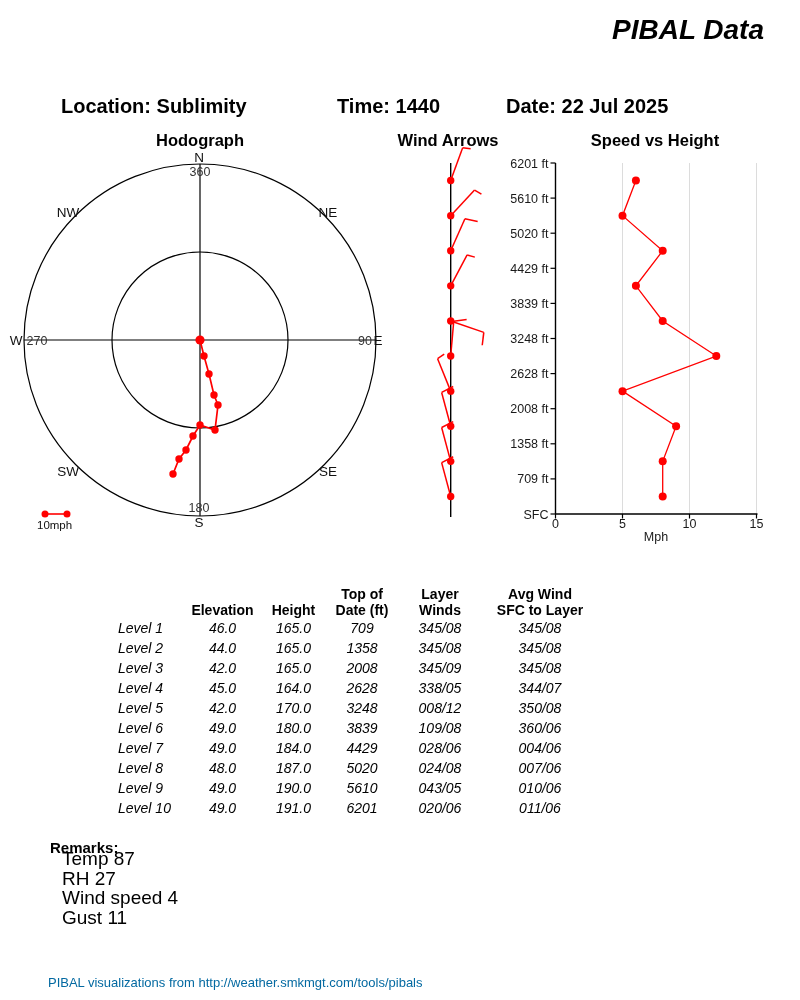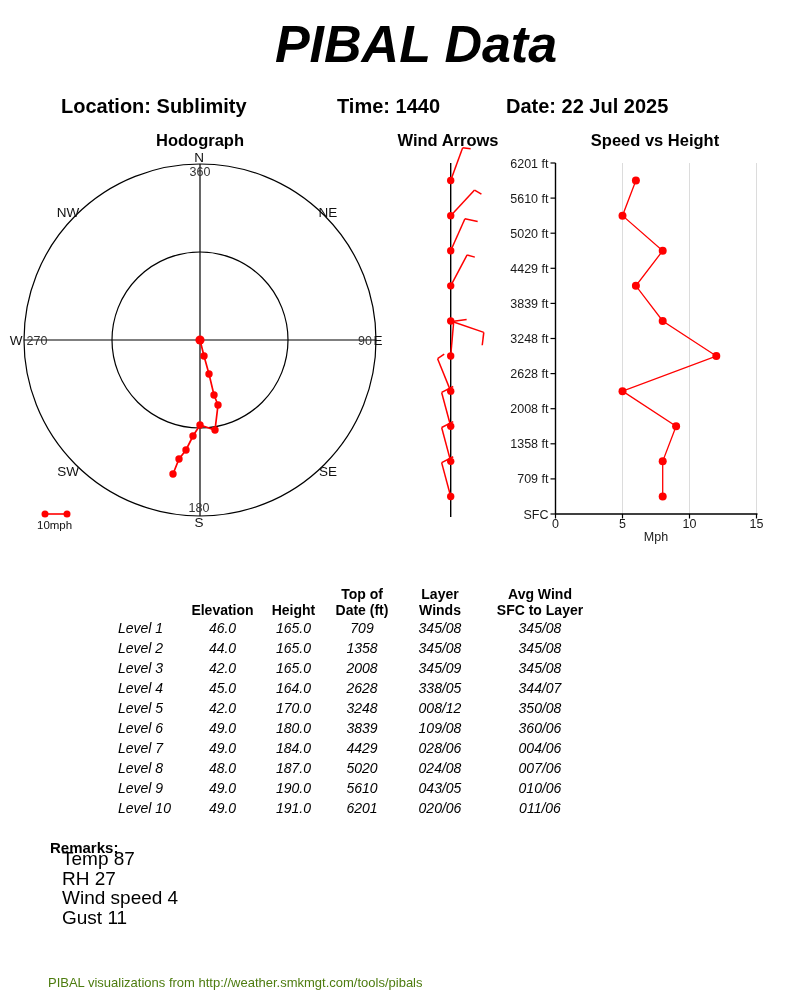--- a/index.html
+++ b/index.html
@@ -1,34 +1,34 @@
 <!DOCTYPE html>
 <html><head>
 <meta charset="utf-8">
 <style>
   html,body{margin:0;padding:0;background:#fff;}
   .page{position:relative;width:800px;height:1000px;background:#ffffff;overflow:hidden;
         font-family:"Liberation Sans",sans-serif;color:#000;}
-  .page-title{position:absolute;top:14px;left:0;width:764px;text-align:center;
-        font-size:52px;font-weight:bold;font-style:italic;letter-spacing:0px;padding-left:34px;}
+  .page-title{position:absolute;top:14px;left:0;width:764px;text-align:right;
+        font-size:28px;font-weight:bold;font-style:italic;letter-spacing:0px;}
   .meta-row .meta{position:absolute;top:82px;font-size:20px;font-weight:bold;white-space:nowrap;margin-top:13px;}
   #meta-location{left:61px;}
   #meta-time{left:337px;}
   #meta-date{left:506px;}
   svg#charts{position:absolute;left:0;top:0;}
   .lvl-table{position:absolute;left:115px;top:582px;width:482px;font-size:14px;}
   .t-row{display:grid;grid-template-columns:70px 75px 67px 70px 86px 114px;align-items:end;}
   .t-head{font-weight:bold;height:36px;}
   .t-head .cell{text-align:center;line-height:16px;white-space:pre-line;}
   .t-body .t-row{height:20px;align-items:center;}
   .t-body .cell{text-align:center;font-style:italic;}
   .cell.c-level{text-align:left;padding-left:3px;}
   .remarks-head{position:absolute;left:50px;top:827px;font-size:15px;font-weight:bold;margin-top:12px;}
   .remarks-items{position:absolute;left:62px;top:849px;font-size:19px;line-height:19.5px;}
-  .footer{position:absolute;left:48px;top:975px;font-size:13px;color:#4d7c0f;}
+  .footer{position:absolute;left:48px;top:975px;font-size:13px;color:#0369a1;}
 </style>
 </head>
 <body>
 
 <div class="page">
   <div class="page-title">PIBAL Data</div>
   <div class="meta-row">
     <span class="meta" id="meta-location">Location: Sublimity</span>
     <span class="meta" id="meta-time">Time: 1440</span>
     <span class="meta" id="meta-date">Date: 22 Jul 2025</span>

